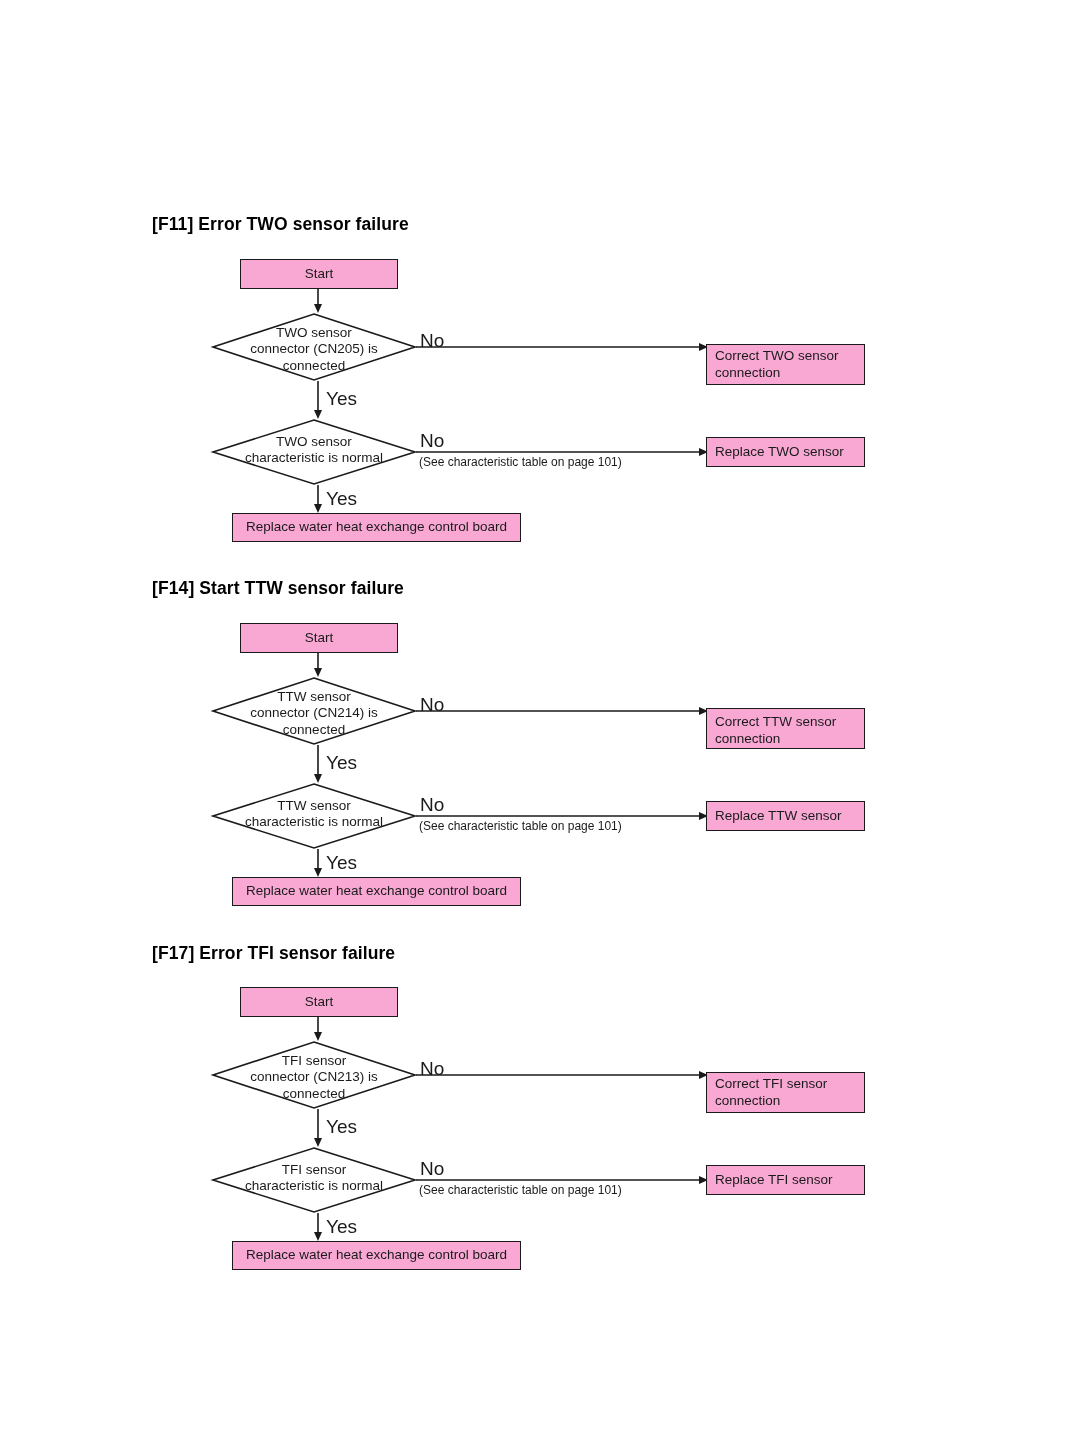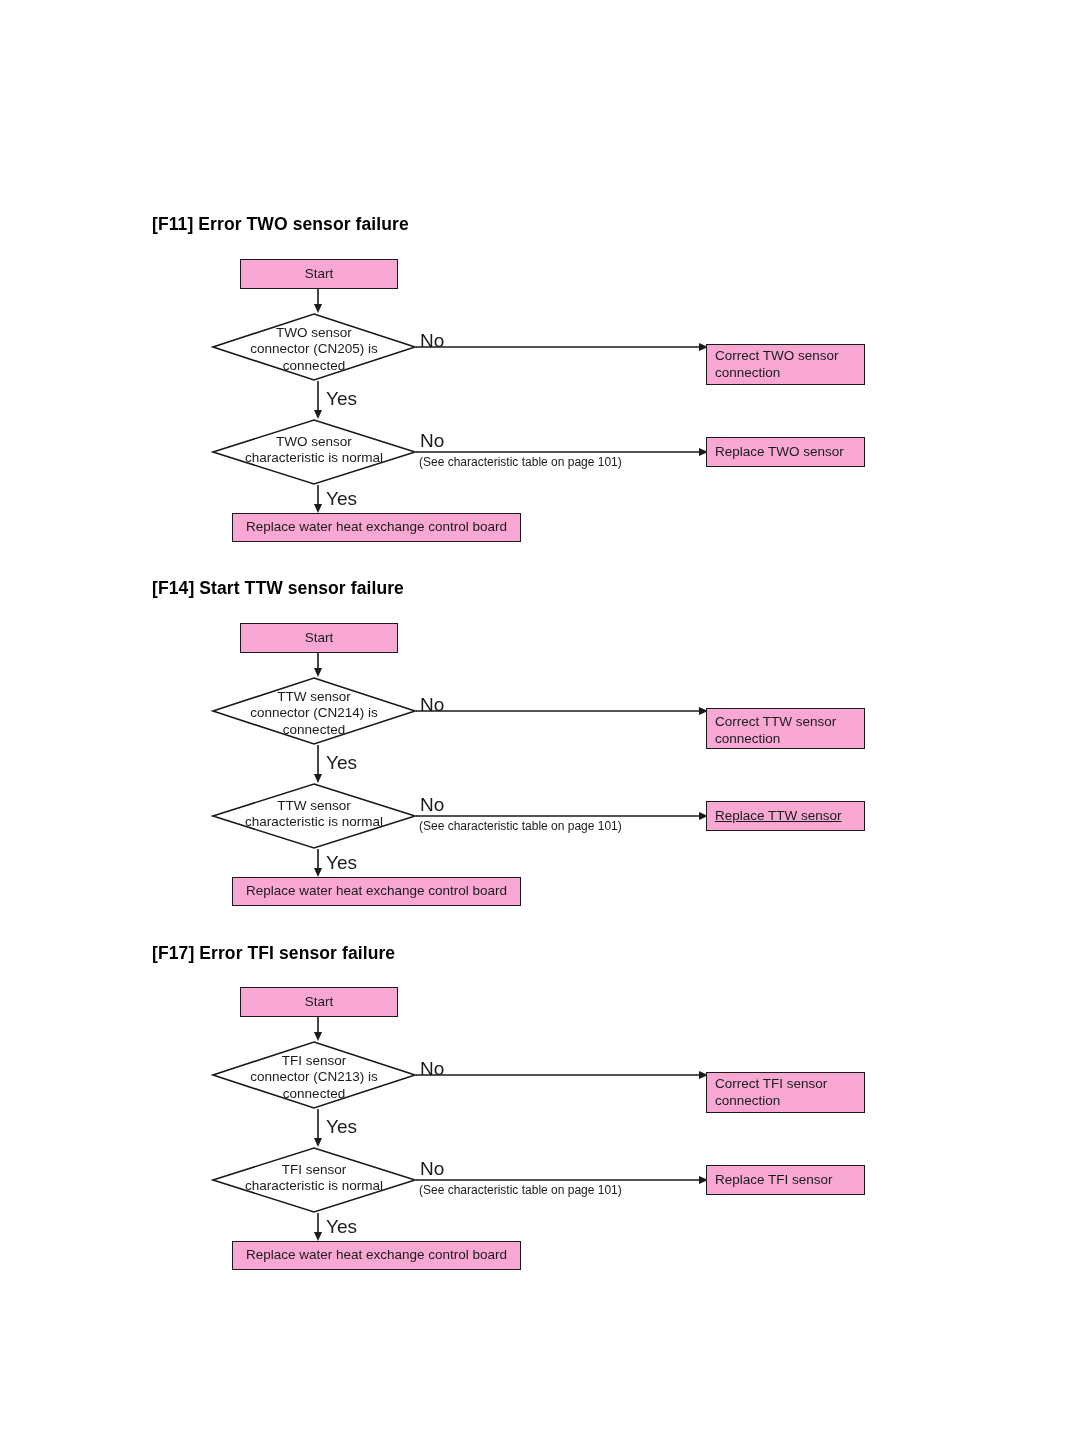--- a/index.html
+++ b/index.html
@@ -260,21 +260,21 @@
       </div>
     </div>
 
     <svg class="conn" style="left:416px; top:809px;" width="295" height="14">
       <line x1="0" y1="7" x2="285" y2="7"></line>
       <polygon points="292,7 283,3 283,11"></polygon>
     </svg>
     <div class="edge-label" style="left:420px; top:794px;">No</div>
     <div class="note-label" style="left:419px; top:819px;">(See characteristic table on page 101)</div>
 
-    <div class="action-box node one-line left" style="top:801px;text-decoration:underline;">Replace TTW sensor</div>
+    <div class="action-box node one-line left" style="top:801px;">Replace TTW sensor</div>
 
     <svg class="conn" style="left:310px; top:849px;" width="20" height="28">
       <line x1="8" y1="0" x2="8" y2="21"></line>
       <polygon points="8,28 4,19 12,19"></polygon>
     </svg>
     <div class="edge-label" style="left:326px; top:852px;">Yes</div>
 
     <div class="node final-box center" style="top:877px;">Replace water heat exchange control board</div>
   </div>
 

